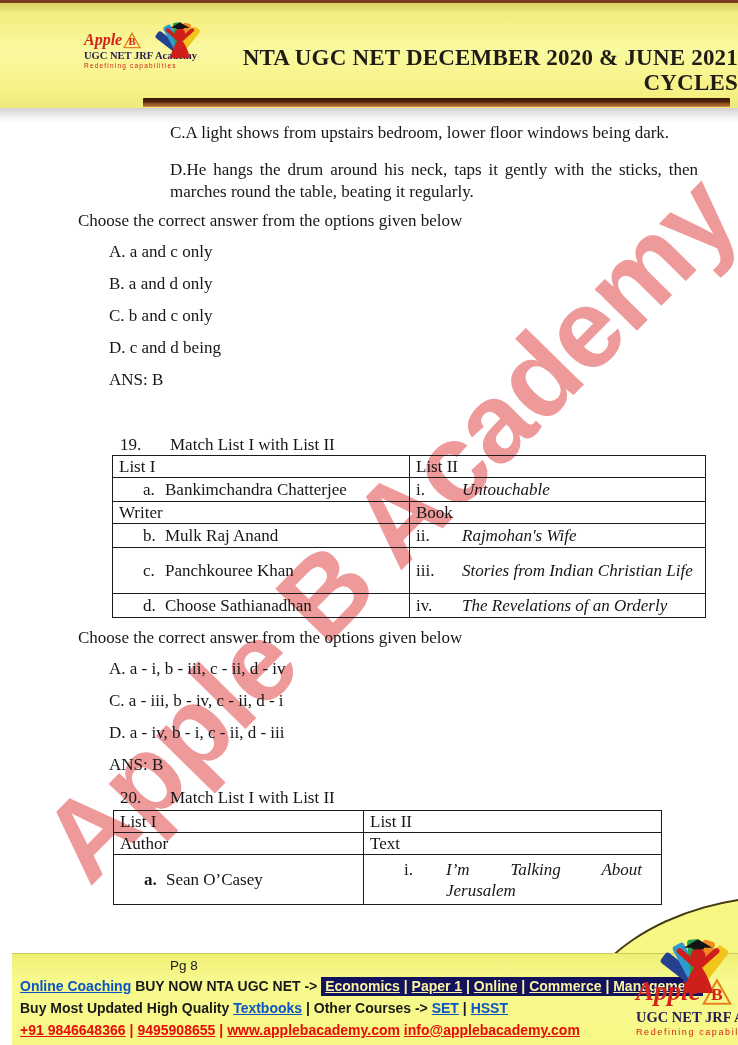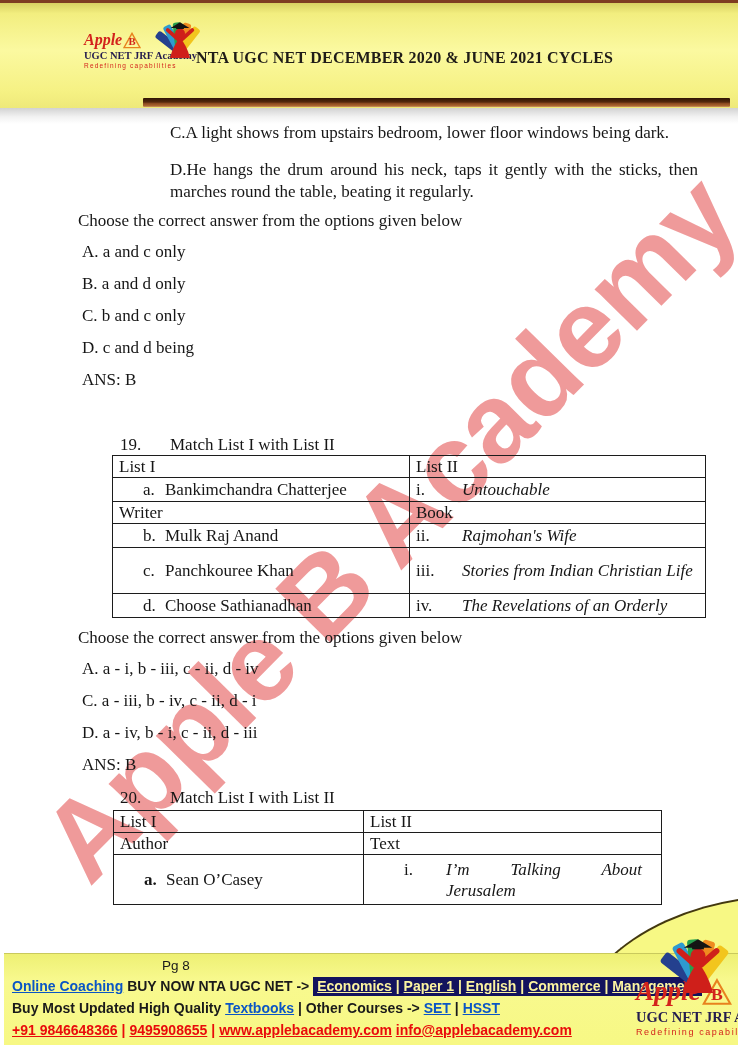--- a/index.html
+++ b/index.html
@@ -14,21 +14,21 @@
   .header {
     position:absolute; top:0; left:0; right:0; height:108px; z-index:5;
     background:linear-gradient(180deg,#d8cf62 0%,#f2ee7f 10%,#fbf9a0 45%,#f5f183 85%,#eee97a 100%);
     border-top:3px solid #7e3b22;
   }
   .brown-bar {
     position:absolute; left:143px; right:8px; bottom:1px; height:9px;
     background:linear-gradient(180deg,#2f1503 0%,#54290e 45%,#8a4a20 60%,#b06a35 90%,#d6a87a 100%);
     border-radius:1px;
   }
-  .header-title { margin-left:196px; padding-top:42px; font-weight:bold; font-size:16px; line-height:25px; color:#1f1c18; letter-spacing:0.2px; }
+  .header-title { margin-left:196px; padding-top:42px; font-weight:bold; font-size:23px; line-height:25px; color:#1f1c18; letter-spacing:0.2px;text-align:right; }
   .header-title .t2 { padding-left:8px; }
 
   
   .logo { position:absolute; }
   .logo-header { left:84px; top:28px; width:112px; z-index:6; }
   .logo-brand-row { display:flex; align-items:center; gap:1px; }
   .logo-apple { color:#d3231c; font-weight:bold; font-family:"Liberation Serif",serif;font-style:italic; }
   .logo-header .logo-apple { font-size:16px; }
   .logo-org { font-weight:bold; color:#241c4e; white-space:nowrap; font-family:"Liberation Serif",serif; }
   .logo-header .logo-org { font-size:10.5px; margin-top:1px; }
@@ -46,21 +46,21 @@
     color:rgba(234,125,125,0.78);
   }
 
   
   .gray-strip { position:absolute; top:108px; left:0; right:0; height:16px;
     background:linear-gradient(180deg,#d2d2d2 0%,#f2f2f2 55%,#ffffff 100%); z-index:2; }
   .content { position:absolute; top:108px; left:0; right:16px; z-index:2; padding-top:14px; font-size:17px; }
   .para { width:528px; margin:0 0 15px 170px; text-align:justify; line-height:22px; }
   .para.d { margin-bottom:8px; }
   .prompt { margin:0 0 11px 78px; line-height:20px; }
-  .opts { margin-left:82px; }
+  .opts { margin-left:109px; }
   .opt { line-height:20px; margin-bottom:12px; }
   .ans { line-height:20px; }
   .q-head { display:flex; margin-left:120px; margin-top:45px; line-height:20px; }
   .q-head .q-num { width:50px; }
   .q-head.q20 { margin-top:13px; }
 
   table.match { border-collapse:collapse; margin-left:112px; table-layout:fixed; }
   table.match td { border:1.6px solid #1c1c1c; padding:0 6px; vertical-align:middle; line-height:21px; overflow:hidden; }
   table.t19 { width:593px; }
   table.t19 col.c1 { width:297px; } table.t19 col.c2 { width:296px; }
@@ -75,21 +75,21 @@
   .cell-work { text-align:justify; }
   .cell-work .num { display:inline-block; width:46px; font-style:normal; }
   .work-title { font-style:italic; }
   .t20-work { display:flex; padding-left:34px; }
   .t20-work .num { width:42px; }
   .t20-work .work-title { width:196px; text-align:justify; }
   .bold { font-weight:bold; }
 
   
   .footer {
-    position:absolute; left:4px; right:0; bottom:0; height:92px; z-index:4;
+    position:absolute; left:12px; right:0; bottom:0; height:92px; z-index:4;
     background:linear-gradient(180deg,#eef074 0%,#f8f98f 30%,#f7f884 100%);
     border-top:1px solid #c9c95d;
     font-family:"Liberation Sans",sans-serif; font-weight:bold; font-size:14px; color:#1a1a1a;
     padding-top:3px; white-space:nowrap;
   }
   .pg { margin-left:158px; font-weight:normal; font-size:13.5px; line-height:18px; }
   .f-line { margin-left:8px; line-height:22px; }
   .link-blue { color:#0a55c5; text-decoration:underline; cursor:pointer; }
   .hl-group { background:#13135d; color:#fbf3a0; padding:1px 4px 2px 4px; }
   .hl-link { color:#fbf3a0; text-decoration:underline; cursor:pointer; }
@@ -259,21 +259,21 @@
       </table>
   </div>
 
   <div class="corner-bump"></div>
 
   <div class="footer">
     <div class="pg">Pg 8</div>
     <div class="f-line">
       <span class="link-blue">Online Coaching</span>
       <span>BUY NOW NTA UGC NET -&gt;</span>
-      <span class="hl-group"><span class="hl-link">Economics</span> <span class="hl-sep">|</span> <span class="hl-link">Paper 1</span> <span class="hl-sep">|</span> <span class="hl-link">English</span> <span class="hl-sep">|</span> <span class="hl-link">Commerce</span> <span class="hl-sep">|</span> <span class="hl-link">Management</span></span>
+      <span class="hl-group"><span class="hl-link">Economics</span> <span class="hl-sep">|</span> <span class="hl-link">Paper 1</span> <span class="hl-sep">|</span> <span class="hl-link">Online</span> <span class="hl-sep">|</span> <span class="hl-link">Commerce</span> <span class="hl-sep">|</span> <span class="hl-link">Management</span></span>
     </div>
     <div class="f-line">
       <span>Buy Most Updated High Quality</span>
       <span class="link-blue">Textbooks</span>
       <span>| Other Courses -&gt;</span>
       <span class="link-blue">SET</span>
       <span>|</span>
       <span class="link-blue">HSST</span>
     </div>
     <div class="f-line red-line">

